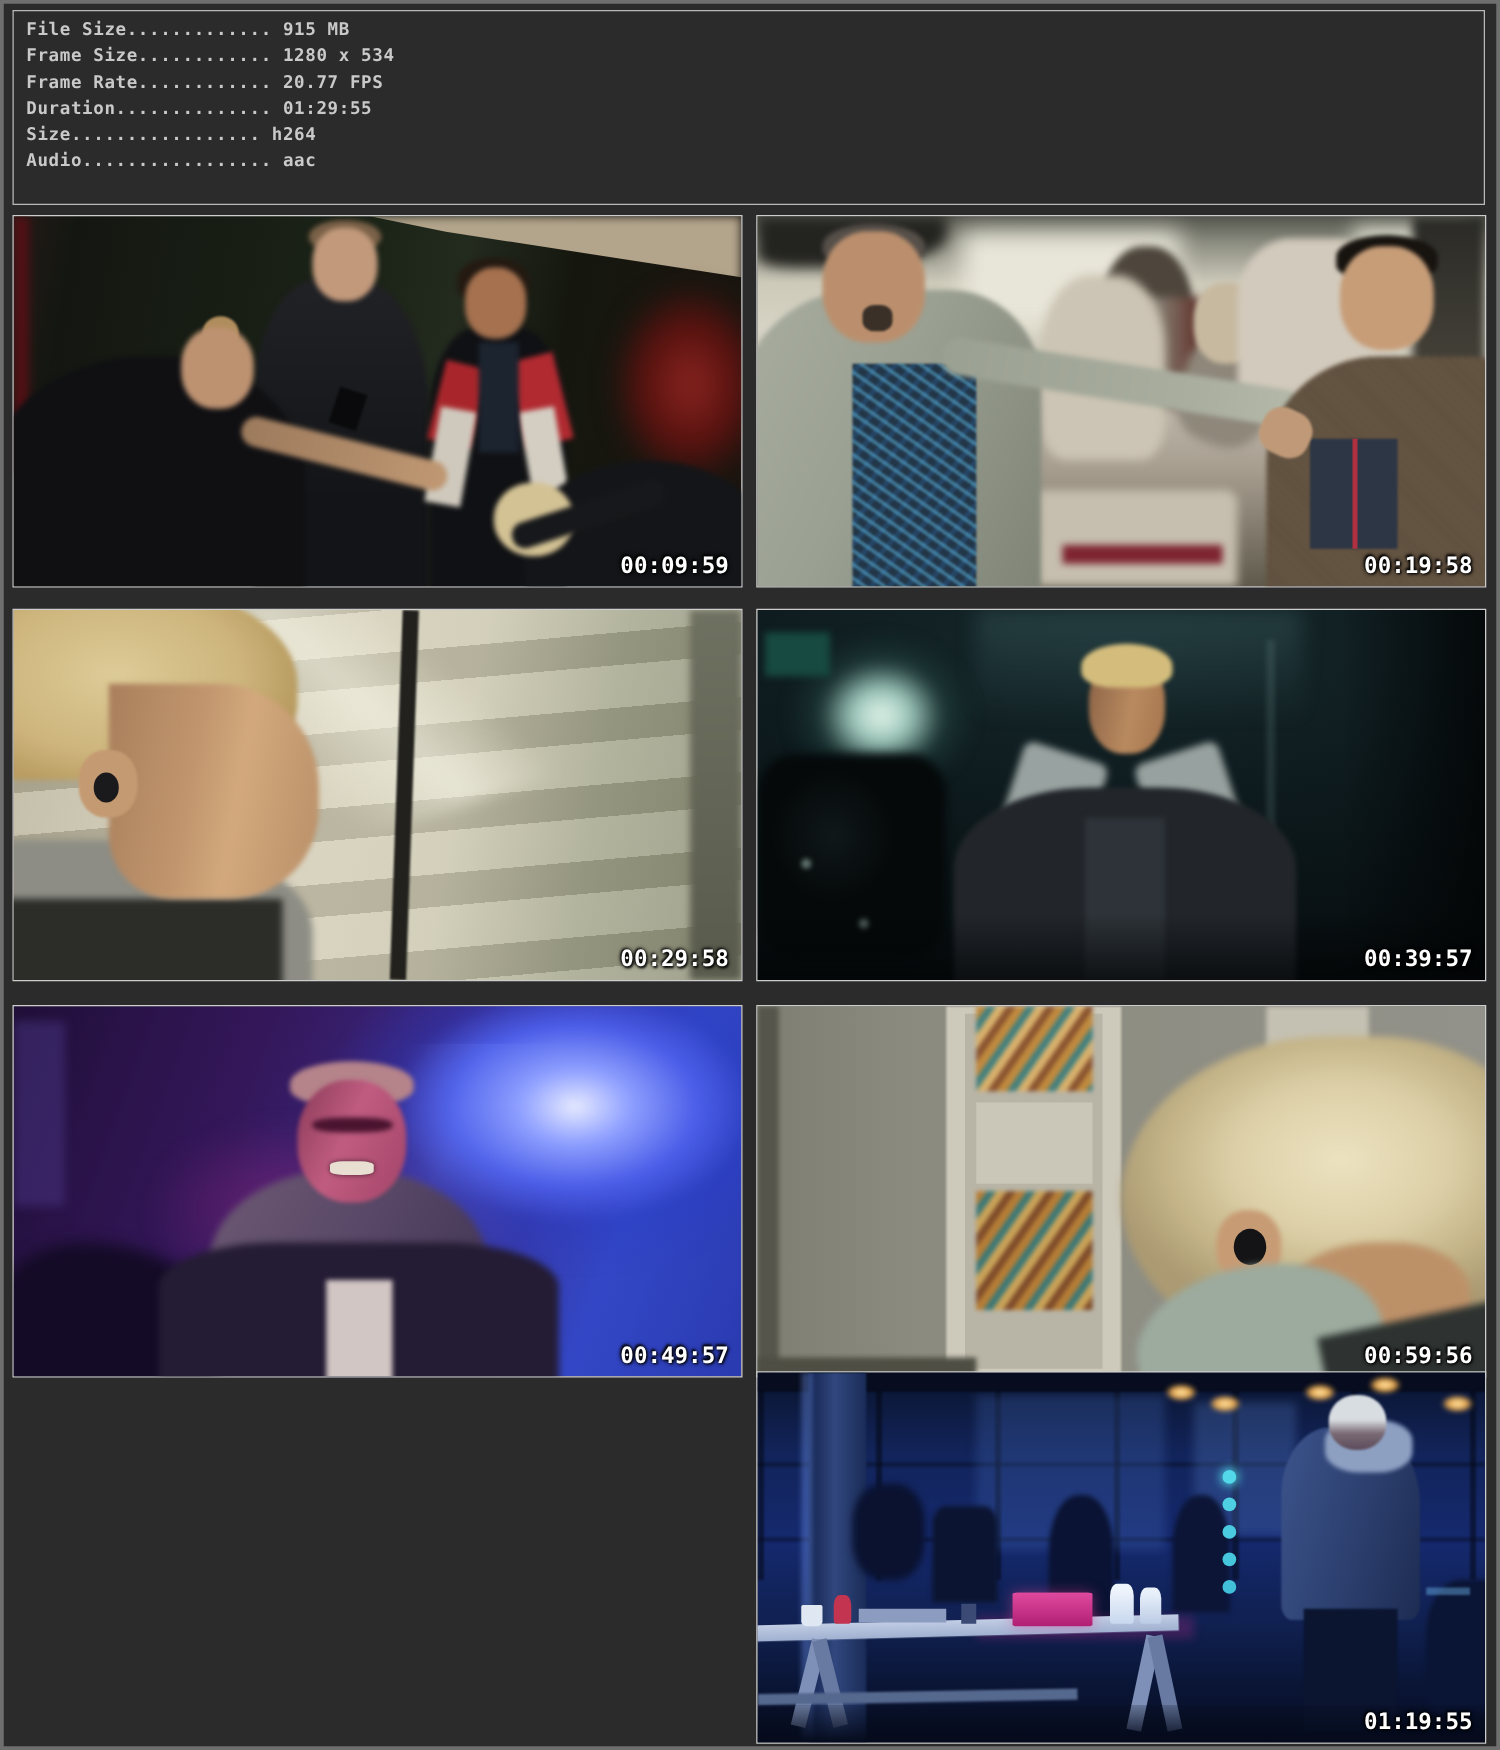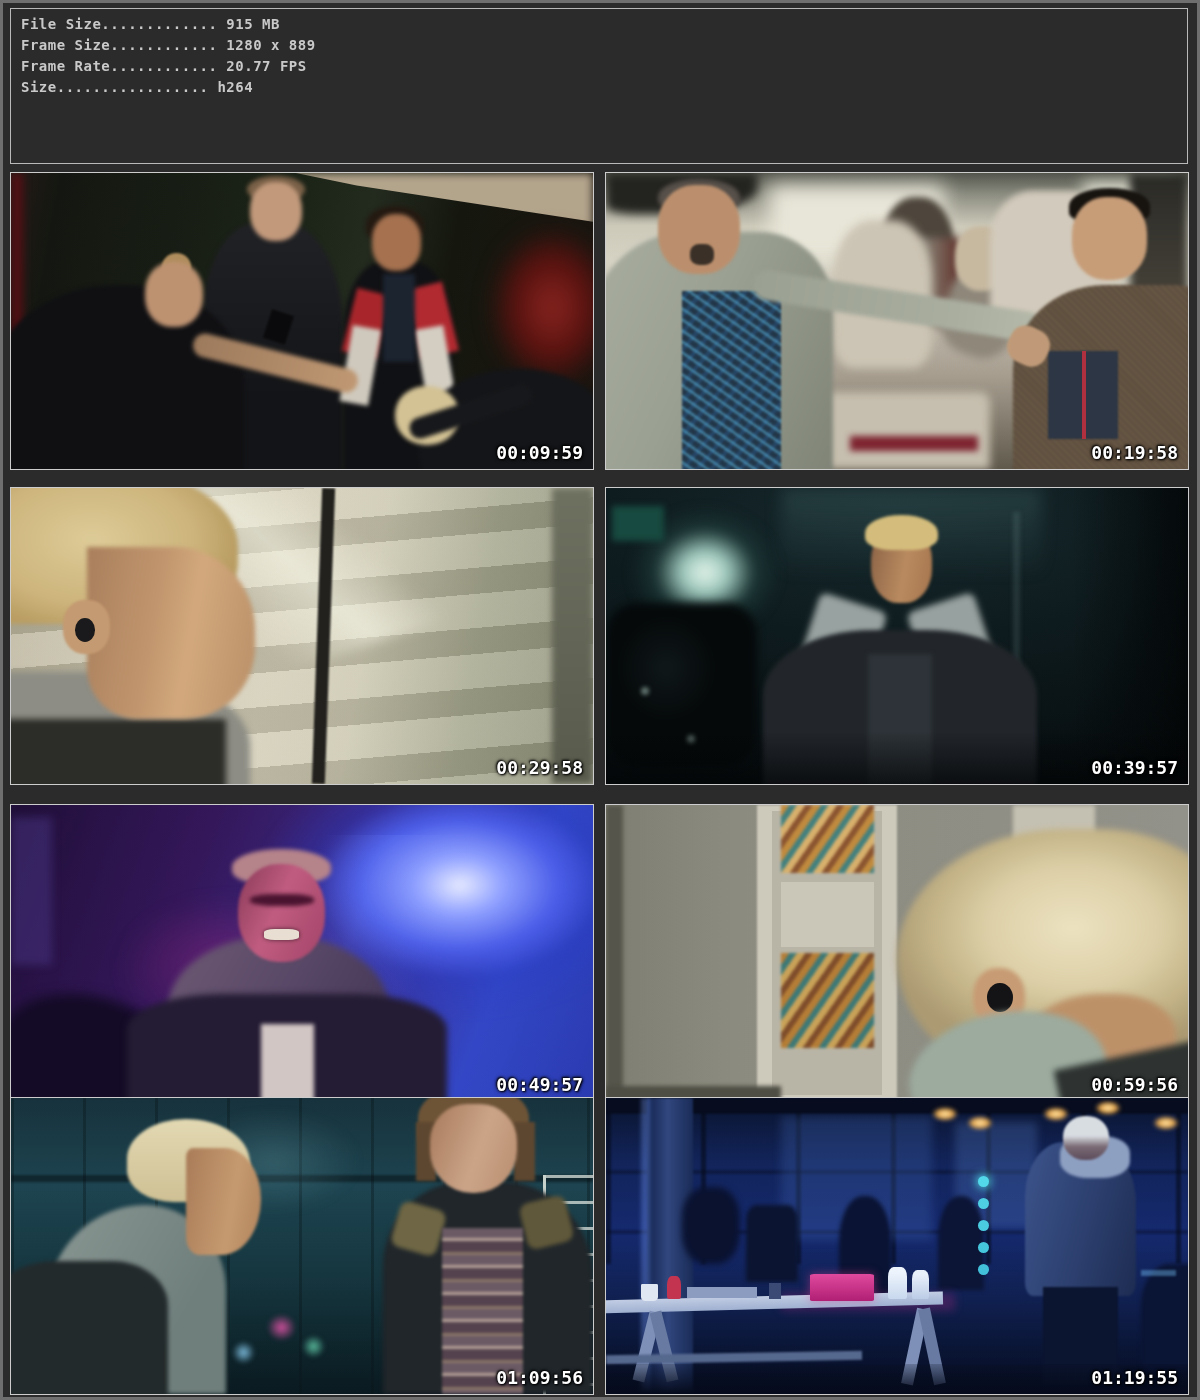--- a/index.html
+++ b/index.html
@@ -190,23 +190,25 @@
   .s8 .carrim{right:2%;top:58%;width:6%;height:2%;background:rgba(120,200,255,.4);filter:blur(1px);}
   .s8 .floor8{left:0;top:90%;width:100%;height:10%;background:linear-gradient(180deg,rgba(5,10,25,.2),#050b1c);}
 </style>
 </head>
 <body>
 
 <div class="page">
 
   <div class="info-panel">
     <div class="info-line">File Size............. 915 MB</div>
-    <div class="info-line">Frame Size............ 1280 x 889</div>
+    <div class="info-line">Frame Size............ 1280 x 534</div>
     <div class="info-line">Frame Rate............ 20.77 FPS</div>
+    <div class="info-line">Duration.............. 01:29:55</div>
     <div class="info-line">Size................. h264</div>
+    <div class="info-line">Audio................. aac</div>
   </div>
 
   <div class="shot c1 r1 s1">
     <div class="ceiling"></div>
     <div class="redglow"></div>
     <div class="redstrip"></div>
     <div class="m1body"></div>
     <div class="m1hair"></div>
     <div class="m1head"></div>
     <div class="phone"></div>
@@ -315,41 +317,20 @@
     <div class="floor"></div>
     <div class="head"></div>
     <div class="ear"></div>
     <div class="bud"></div>
     <div class="cheek"></div>
     <div class="hoodie"></div>
     <div class="jacket"></div>
     <span class="ts">00:59:56</span>
   </div>
 
-  <div class="shot c1 r4 s7">
-    <div class="hline"></div>
-    <div class="glassglow"></div>
-    <div class="rack"></div>
-    <div class="bm"></div>
-    <div class="bg1"></div>
-    <div class="bb"></div>
-    <div class="rbody"></div>
-    <div class="rcoll"></div>
-    <div class="rcolr"></div>
-    <div class="rsweater"></div>
-    <div class="rhair"></div>
-    <div class="rlockl"></div>
-    <div class="rlockr"></div>
-    <div class="rhead"></div>
-    <div class="lhood"></div>
-    <div class="ljacket"></div>
-    <div class="lhair"></div>
-    <div class="lface"></div>
-    <span class="ts">01:09:56</span>
-  </div>
 
   <div class="shot c2 r4 s8">
     <div class="wingrid"></div>
     <div class="glass1"></div>
     <div class="glass2"></div>
     <div class="beamtop"></div>
     <div class="lamp lamp1"></div>
     <div class="lamp lamp2"></div>
     <div class="lamp lamp3"></div>
     <div class="lamp lamp4"></div>

